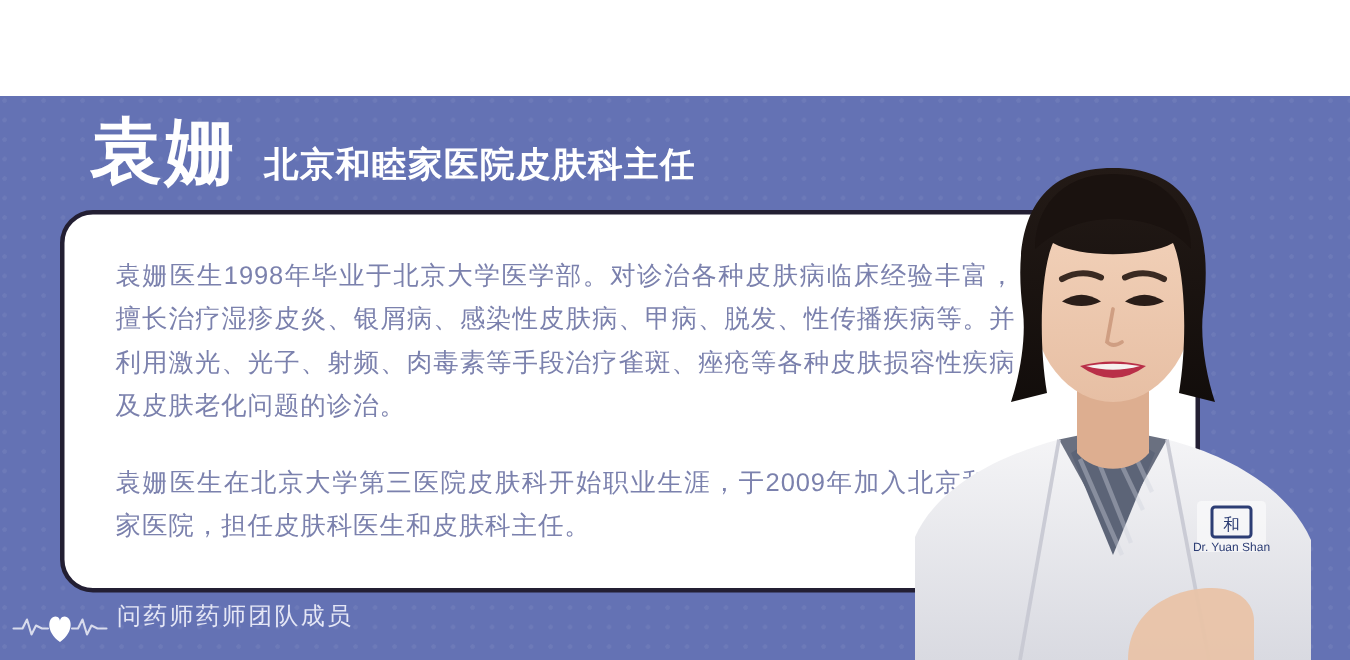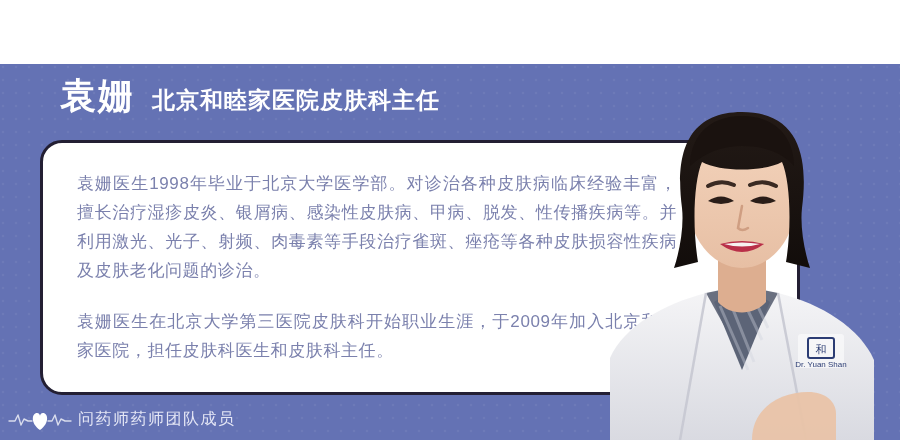--- a/index.html
+++ b/index.html
@@ -44,21 +44,21 @@
   
   .title-row {
     position: absolute;
     left: 60px;
     top: 14px;
     display: flex;
     align-items: baseline;
     white-space: nowrap;
   }
   .doctor-name {
-    font-size: 36px;
+    font-size: 48px;
     font-weight: bold;
     color: #ffffff;
     letter-spacing: 2px;
     line-height: 1;
   }
   .doctor-role {
     font-size: 23px;
     font-weight: bold;
     color: #ffffff;
     letter-spacing: 1px;
@@ -102,21 +102,20 @@
     height: 400px;
     pointer-events: none;
   }
 
   
   .footer {
     position: absolute;
     left: 8px;
     bottom: 6px;
     display: flex;
-    align-items: center;
     height: 30px;
   }
   .ecg-heart {
     width: 64px;
     height: 26px;
     flex: 0 0 auto;
   }
   .footer-label {
     font-size: 16px;
     color: #e4e6f5;

